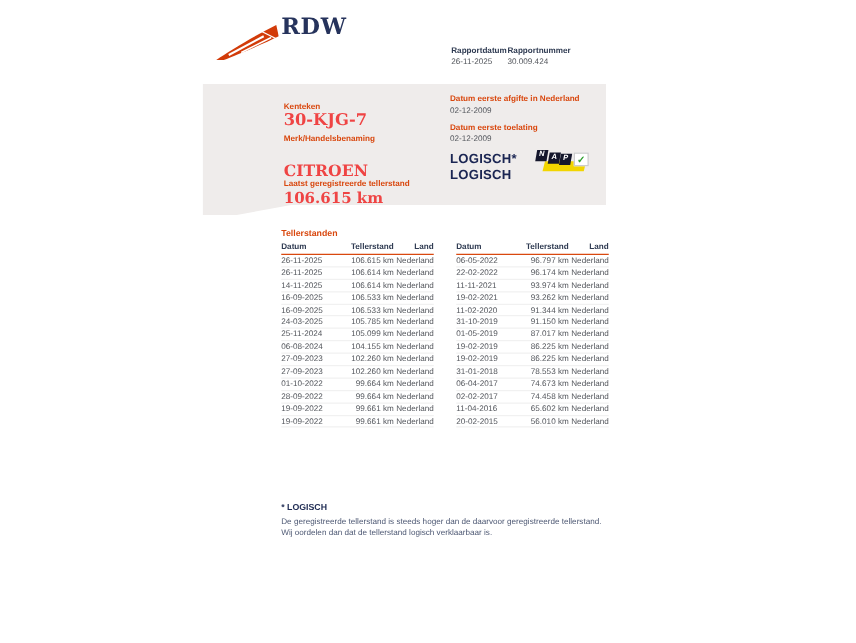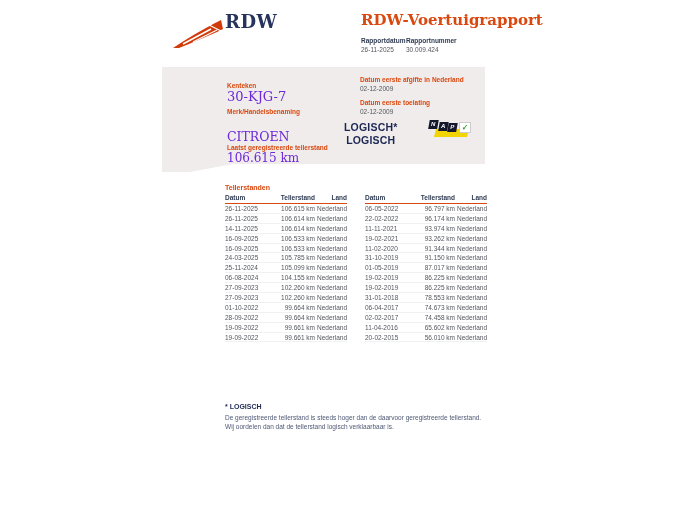--- a/index.html
+++ b/index.html
@@ -10,21 +10,21 @@
   
   .wordmark{font-family:"DejaVu Serif",serif;font-weight:bold;font-size:18px;color:#26335c;letter-spacing:0.5px;}
   .doc-title{font-family:"DejaVu Serif",serif;font-weight:bold;font-size:15px;color:#d9480f;}
   .meta-label{font-size:6.5px;font-weight:bold;color:#2f3b52;}
   .meta-value{font-size:6.5px;color:#53565c;margin-top:2px;}
 
   
   .panel{left:162px;top:67px;width:323px;height:105px;background:#efeceb;
          clip-path:polygon(0 0,100% 0,100% 92.4%,22% 92.4%,8.5% 100%,0 100%);}
   .fld-label{font-size:6.5px;font-weight:bold;color:#d9480f;}
-  .fld-big{font-family:"DejaVu Serif",serif;color:#6d28d9;font-weight:normal;}
+  .fld-big{font-family:"DejaVu Serif",serif;color:#ef4444;font-weight:bold;}
   .fld-small{font-size:6.5px;color:#53565c;}
   .oordeel{font-size:10.5px;font-weight:bold;color:#1b2653;line-height:13px;letter-spacing:0.2px;}
 
   
   .nap{left:429px;top:119px;width:44px;height:21px;}
   .nap-yellow{position:absolute;left:6px;top:10px;width:33px;height:8px;background:#f2d500;transform:skewX(-14deg);}
   .nap-letter{position:absolute;width:8.5px;height:8.5px;background:#15172c;color:#ffffff;
               font-size:6px;font-weight:bold;text-align:center;line-height:8.5px;transform:skewX(-10deg);}
   .nap-check{position:absolute;left:30px;top:3px;width:10px;height:9px;background:#ffffff;
              border:0.5px solid #cccccc;color:#2da02d;font-size:8px;font-weight:bold;
@@ -56,21 +56,20 @@
   <div class="abs" style="left:171px;top:18px;width:52px;height:32px;">
     <svg width="52" height="32" viewBox="0 0 52 32">
       <path d="M2,30 C12,23 32,11 50,2 L52,11 C40,17 18,26 8,30 Z" fill="#d23b09"></path>
       <path d="M12,26 L40,11" stroke="#ffffff" stroke-width="1.6"></path>
       <path d="M22,24 L46,12" stroke="#ffffff" stroke-width="1.2"></path>
       <path d="M36,6 L50,13" stroke="#ffffff" stroke-width="1.1"></path>
     </svg>
   </div>
   <div class="abs wordmark" style="left:225px;top:11px;">RDW</div>
 
-  <div class="abs doc-title" style="left:361px;top:11px;">RDW-Voertuigrapport</div>
 
   <div class="abs" style="left:361px;top:37px;">
     <div class="meta-label">Rapportdatum</div>
     <div class="meta-value">26-11-2025</div>
   </div>
   <div class="abs" style="left:406px;top:37px;">
     <div class="meta-label">Rapportnummer</div>
     <div class="meta-value">30.009.424</div>
   </div>
 
@@ -84,21 +83,21 @@
 
   <div class="abs fld-label" style="left:227px;top:144px;">Laatst geregistreerde tellerstand</div>
   <div class="abs fld-big" style="left:227px;top:151px;font-size:12px;">106.615 km</div>
 
   <div class="abs fld-label" style="left:360px;top:76px;">Datum eerste afgifte in Nederland</div>
   <div class="abs fld-small" style="left:360px;top:85px;">02-12-2009</div>
 
   <div class="abs fld-label" style="left:360px;top:99px;">Datum eerste toelating</div>
   <div class="abs fld-small" style="left:360px;top:108px;">02-12-2009</div>
 
-  <div class="abs oordeel" style="left:344px;top:121px;text-align:center;">
+  <div class="abs oordeel" style="left:360px;top:121px;">
     <div>LOGISCH*</div>
     <div>LOGISCH</div>
   </div>
 
   <div class="abs nap">
     <div class="nap-yellow"></div>
     <div class="nap-letter" style="left:0px;top:1px;">N</div>
     <div class="nap-letter" style="left:9.5px;top:2.5px;">A</div>
     <div class="nap-letter" style="left:19px;top:4px;">P</div>
     <div class="nap-check">✓</div>

